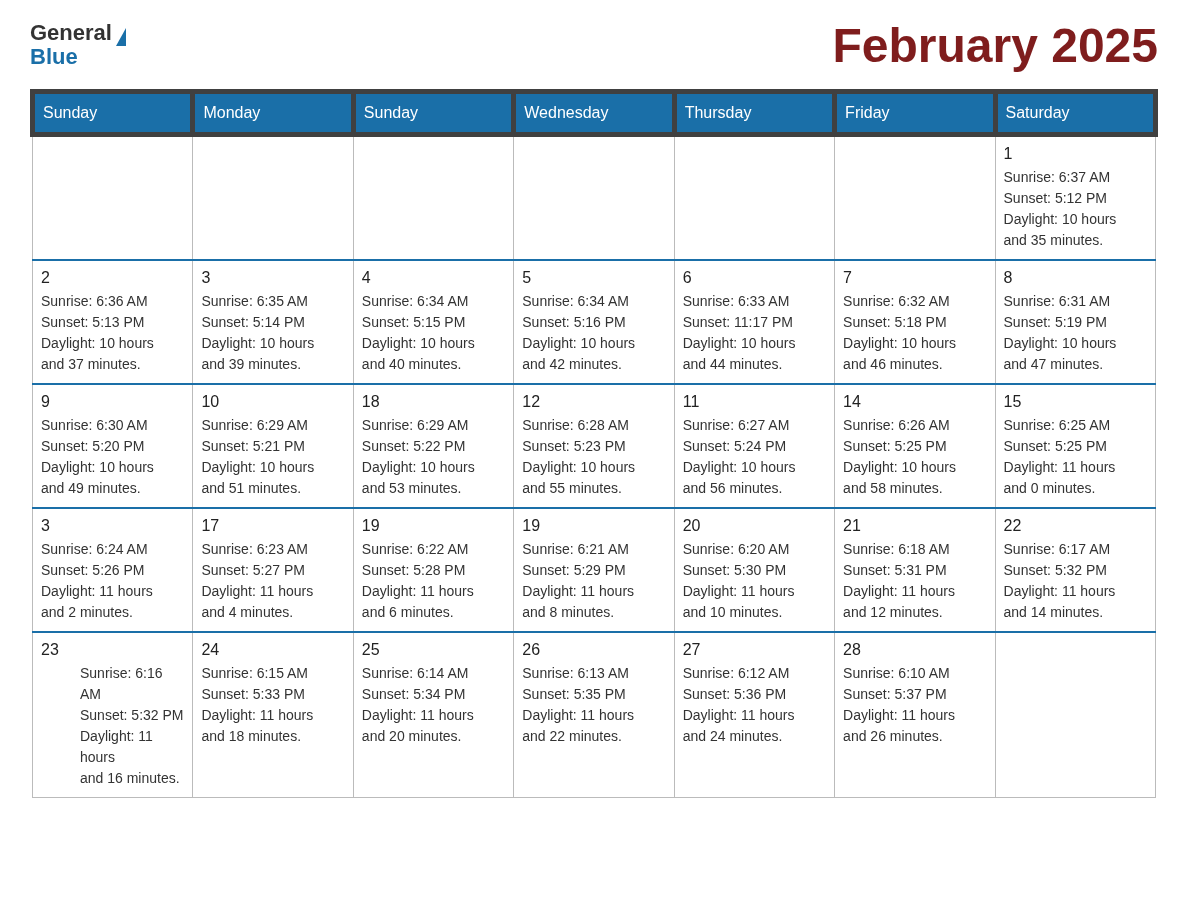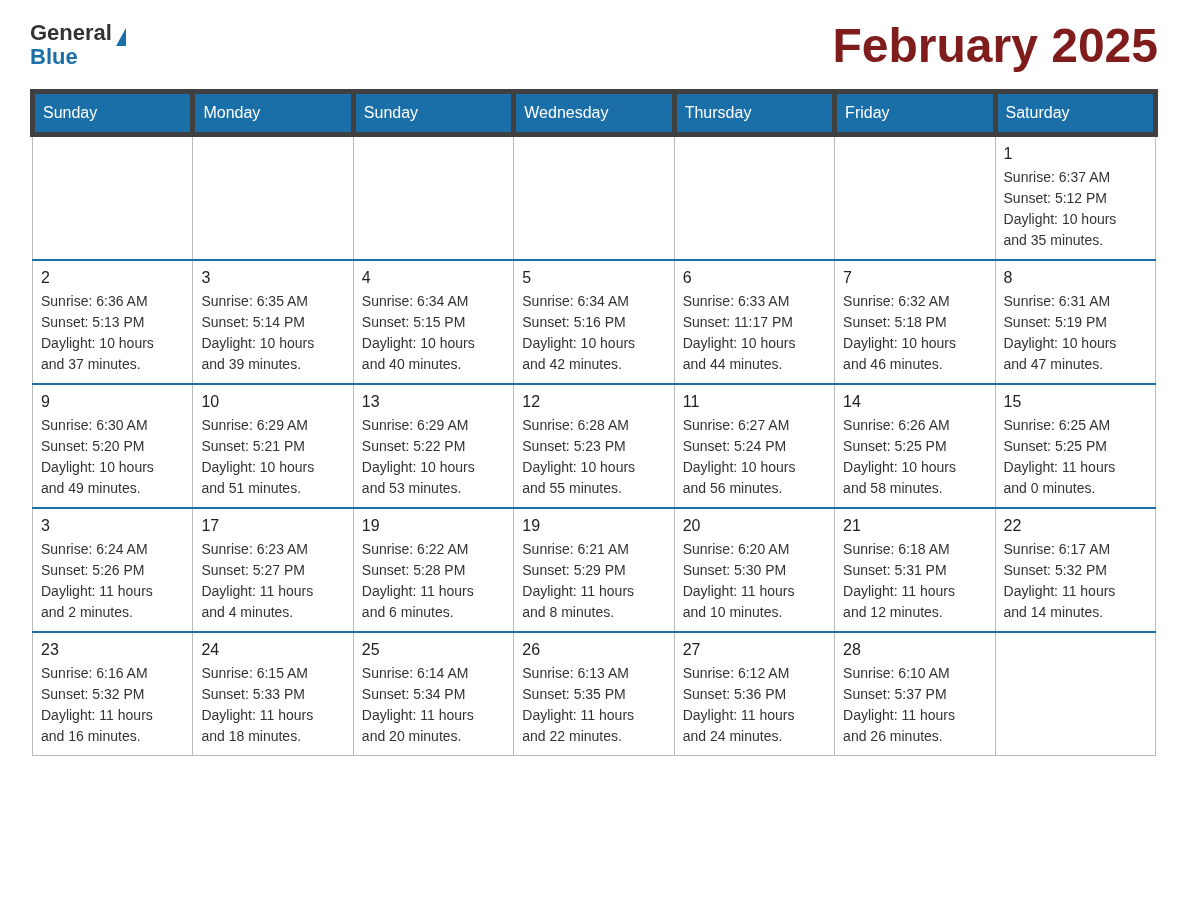--- a/index.html
+++ b/index.html
@@ -203,21 +203,21 @@
 and 49 minutes.</div>
         </td>
         <td>
           <div class="day-number">10</div>
           <div class="day-info" style="white-space: pre-line;">Sunrise: 6:29 AM
 Sunset: 5:21 PM
 Daylight: 10 hours
 and 51 minutes.</div>
         </td>
         <td>
-          <div class="day-number">13</div>
+          <div class="day-number">18</div>
           <div class="day-info" style="white-space: pre-line;">Sunrise: 6:29 AM
 Sunset: 5:22 PM
 Daylight: 10 hours
 and 53 minutes.</div>
         </td>
         <td>
           <div class="day-number">12</div>
           <div class="day-info" style="white-space: pre-line;">Sunrise: 6:28 AM
 Sunset: 5:23 PM
 Daylight: 10 hours
@@ -292,21 +292,21 @@
           <div class="day-number">22</div>
           <div class="day-info" style="white-space: pre-line;">Sunrise: 6:17 AM
 Sunset: 5:32 PM
 Daylight: 11 hours
 and 14 minutes.</div>
         </td>
       </tr>
       <tr class="week-row">
         <td>
           <div class="day-number">23</div>
-          <div class="day-info" style="white-space: pre-line;">Sunrise: 6:16 AM
+          <div class="day-info" style="white-space: pre-line; margin-left: 39px;">Sunrise: 6:16 AM
 Sunset: 5:32 PM
 Daylight: 11 hours
 and 16 minutes.</div>
         </td>
         <td>
           <div class="day-number">24</div>
           <div class="day-info" style="white-space: pre-line;">Sunrise: 6:15 AM
 Sunset: 5:33 PM
 Daylight: 11 hours
 and 18 minutes.</div>

